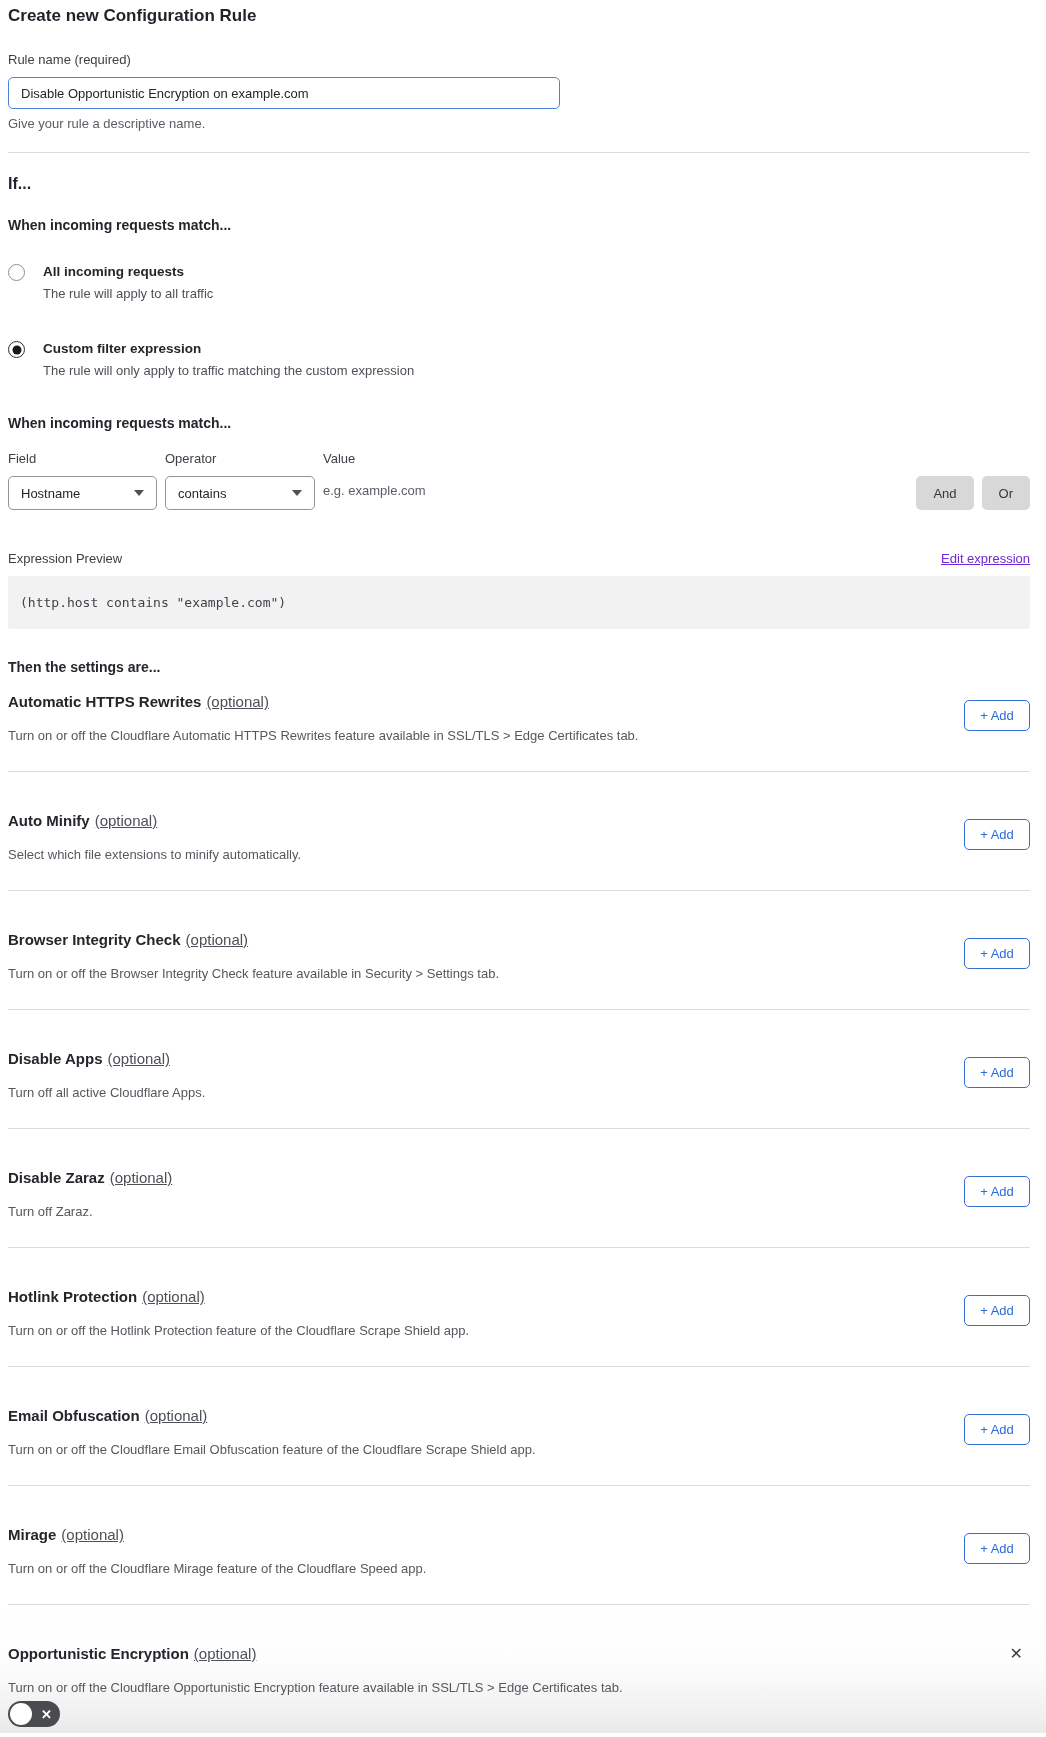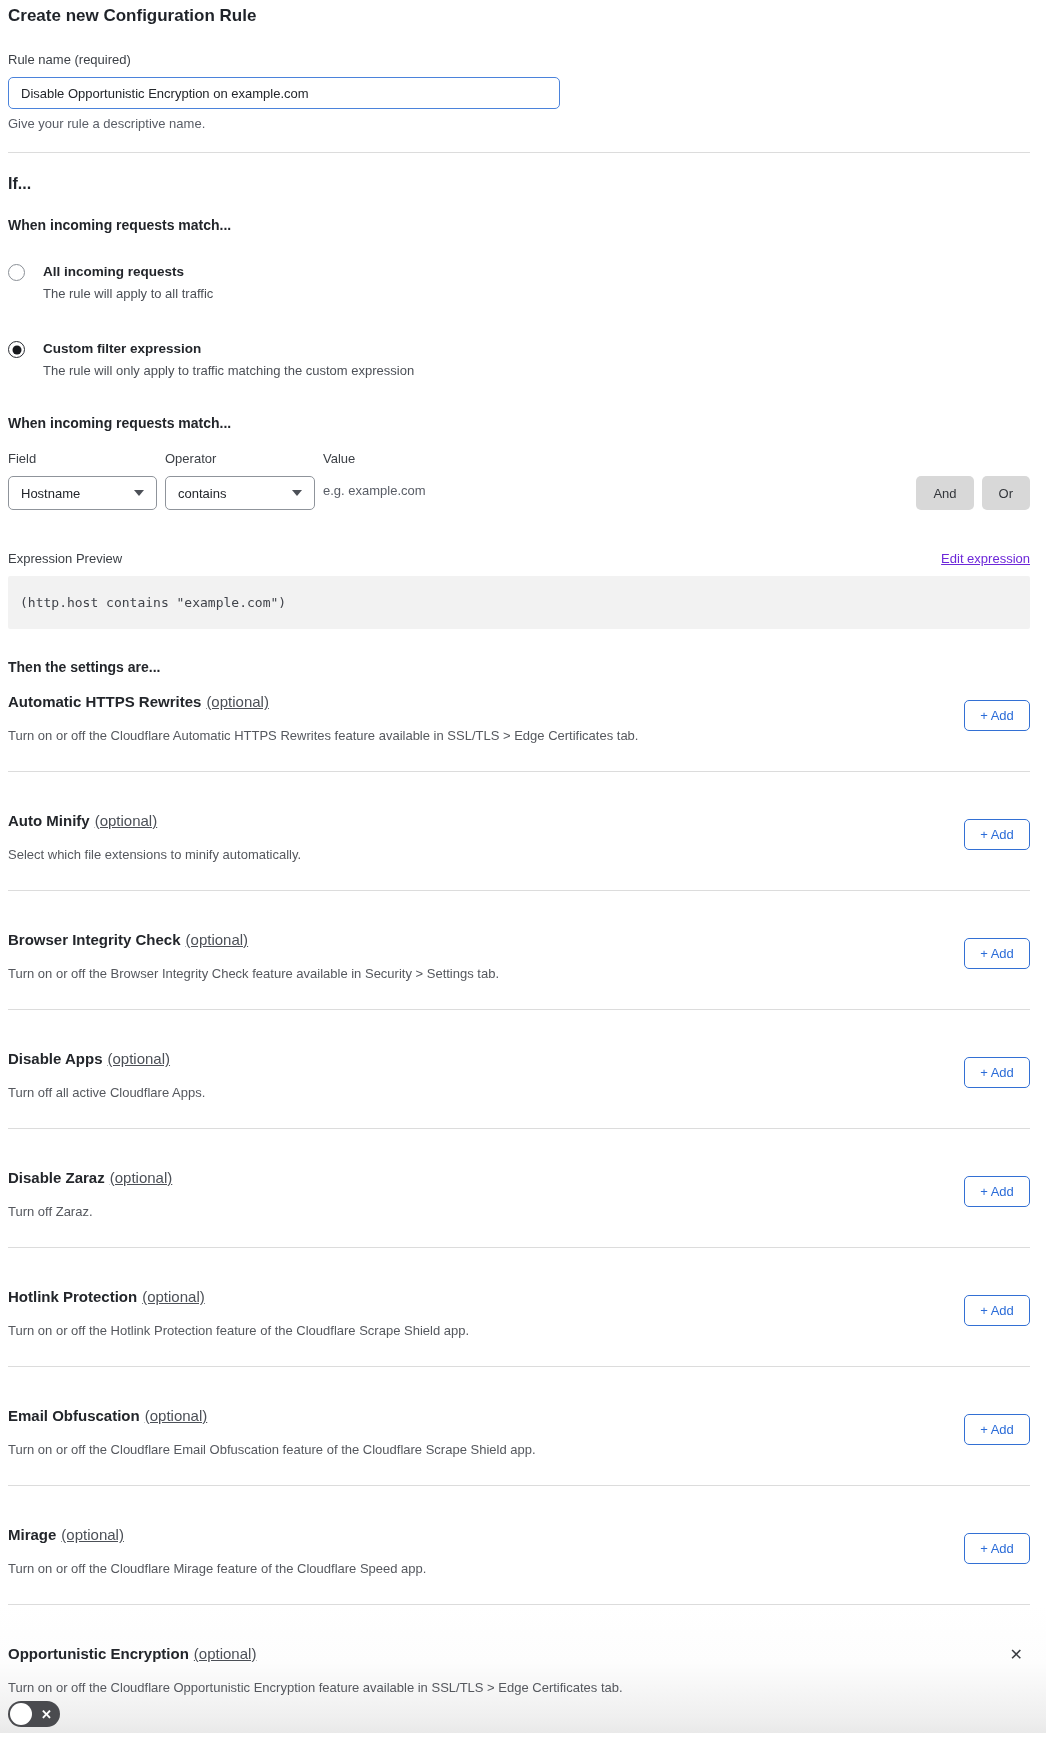--- a/index.html
+++ b/index.html
@@ -109,21 +109,21 @@
     background:#fff; border:1px solid #3370d4; border-radius:5px;
     color:#2b6cd8; font-size:13px; cursor:pointer;
     font-family:"Liberation Sans", sans-serif;
   }
 
   .setting-expanded {
     margin:0 -16px 0 -8px;
     padding:40px 16px 6px 8px;
     background:linear-gradient(180deg, #ffffff 0%, #fdfdfd 45%, #efefef 88%, #e9e9e9 100%);
   }
-  .expanded-title-row { display:flex; justify-content:space-between; align-items:flex-end; }
+  .expanded-title-row { display:flex; justify-content:space-between; align-items:center; }
   .close-btn {
     background:none; border:none; cursor:pointer; padding:0; margin-right:7px;
     font-size:16px; line-height:16px; color:#3a3d42; font-weight:normal;
     font-family:"Liberation Sans", sans-serif;
   }
   .toggle {
     margin-top:6px; width:52px; height:26px; border-radius:13px;
     background:#4a4b4f; position:relative; cursor:pointer; border:none; display:block;
   }
   .toggle-knob {

